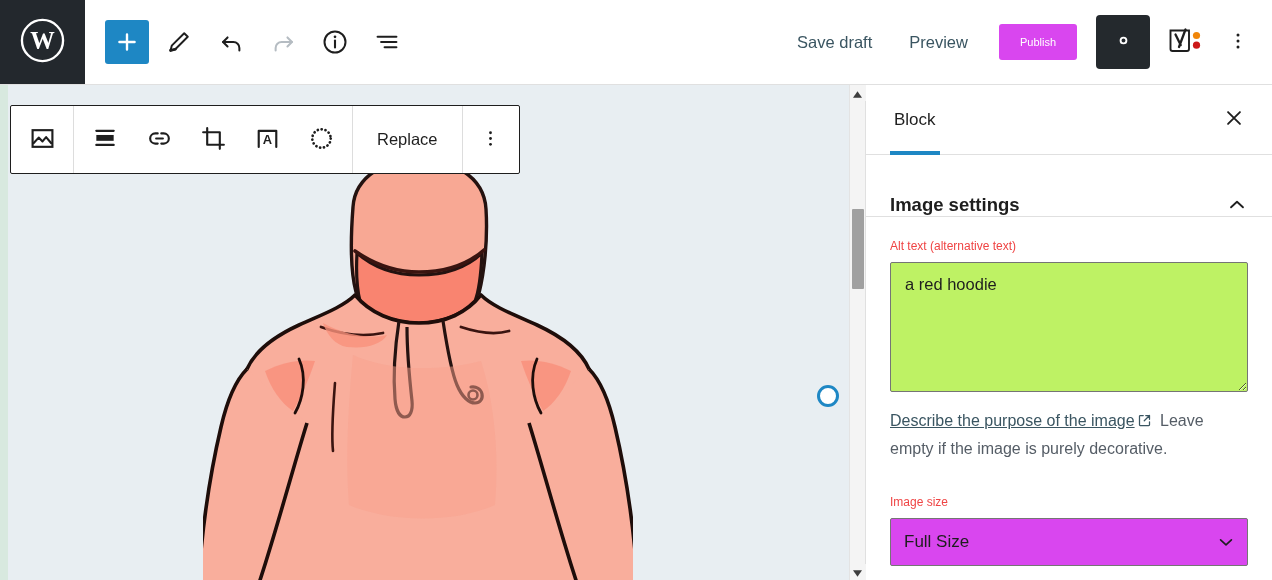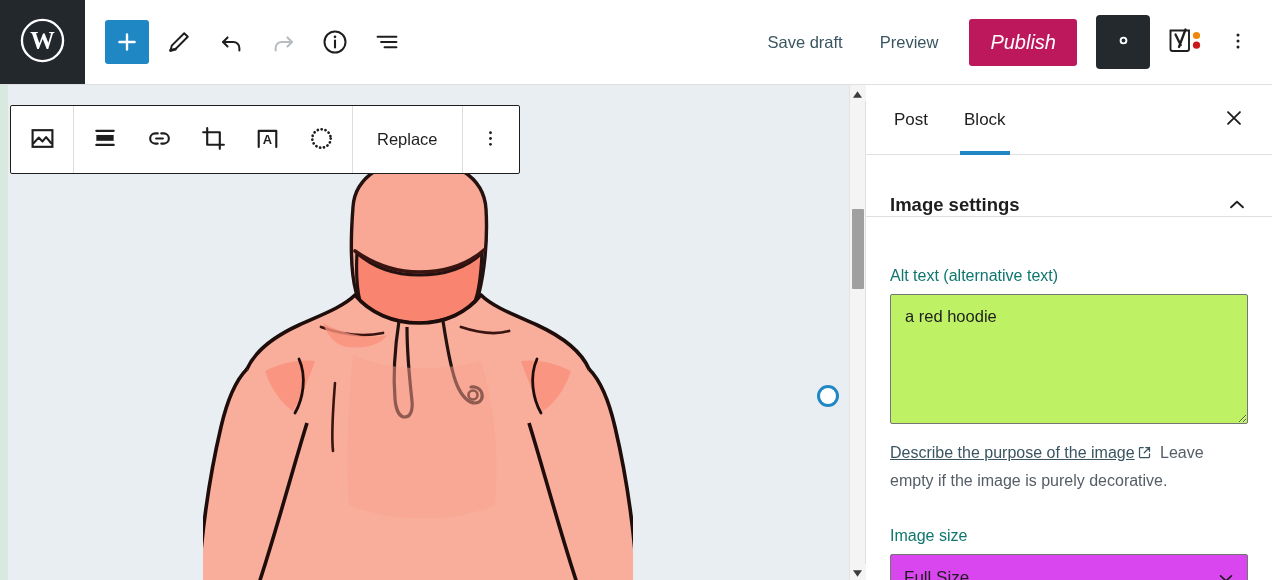--- a/index.html
+++ b/index.html
@@ -48,24 +48,24 @@
   .header-right {
     display: flex; align-items: center; gap: 5px; padding-right: 14px;
   }
   .text-btn {
     background: none; border: none; cursor: pointer;
     font-family: "Liberation Sans", sans-serif;
     font-size: 16.5px; color: #3a5561;
     padding: 10px 16px; border-radius: 2px; white-space: nowrap;
   }
   .publish-btn {
-    background: #be185d; color: #ffffff; border: none; cursor: pointer;
+    background: #d946ef; color: #ffffff; border: none; cursor: pointer;
     font-family: "Liberation Sans", sans-serif;
-    font-size: 20px; padding: 12px 21px; border-radius: 3px;
-    margin-left: 10px; white-space: nowrap; font-style: italic;
+    font-size: 11px; padding: 12px 21px; border-radius: 3px;
+    margin-left: 10px; white-space: nowrap;
   }
   .gear-btn {
     width: 54px; height: 54px; margin-left: 14px;
     background: #24292d; border: none; border-radius: 4px; cursor: pointer;
     display: flex; align-items: center; justify-content: center;
     color: #ffffff;
   }
   .yoast-btn {
     width: 48px; height: 48px; margin-left: 6px;
     background: none; border: none; cursor: pointer;
@@ -189,21 +189,21 @@
     padding: 0 24px; border-bottom: 1px solid #e0e0e0;
     cursor: pointer;
   }
   .panel-title {
     font-size: 18.5px; font-weight: 600; color: #1e1e1e;
   }
   .panel-chevron { margin-left: auto; color: #1e1e1e; display: flex; }
 
   .panel-body { padding: 22px 24px 0 24px; }
   .field-label {
-    display: block; font-size: 16px; color: #0f766e; margin-bottom: 9px; margin-top: 28px;
+    display: block; font-size: 12px; color: #ef4444; margin-bottom: 9px;
   }
   .alt-textarea {
     width: 100%; height: 130px;
     border: 1px solid #757575; border-radius: 2px;
     padding: 12px 14px; resize: vertical;
     font-family: "Liberation Sans", sans-serif; font-size: 16.5px; color: #1e1e1e;
     background: #bef264; outline: none; display: block;
   }
   .help-text {
     margin-top: 16px; font-size: 16px; line-height: 1.65; color: #555d66;
@@ -517,21 +517,20 @@
           <svg width="9" height="7" viewBox="0 0 10 7">
               <path d="M5 7L0 0h10z" fill="#3d3d3d"></path>
             </svg>
         </span>
       </div>
     </div>
 
     <div class="sidebar">
 
       <div class="sidebar-tabs">
-        <button class="sb-tab">Post</button>
         <button class="sb-tab active">Block</button>
         <button class="sb-close">
           <span>
             <svg width="22" height="22" viewBox="0 0 24 24" fill="none">
               <path d="M5.5 5.5l13 13M18.5 5.5l-13 13" stroke="currentColor" stroke-width="2" stroke-linecap="round"></path>
             </svg>
           </span>
         </button>
       </div>
 

